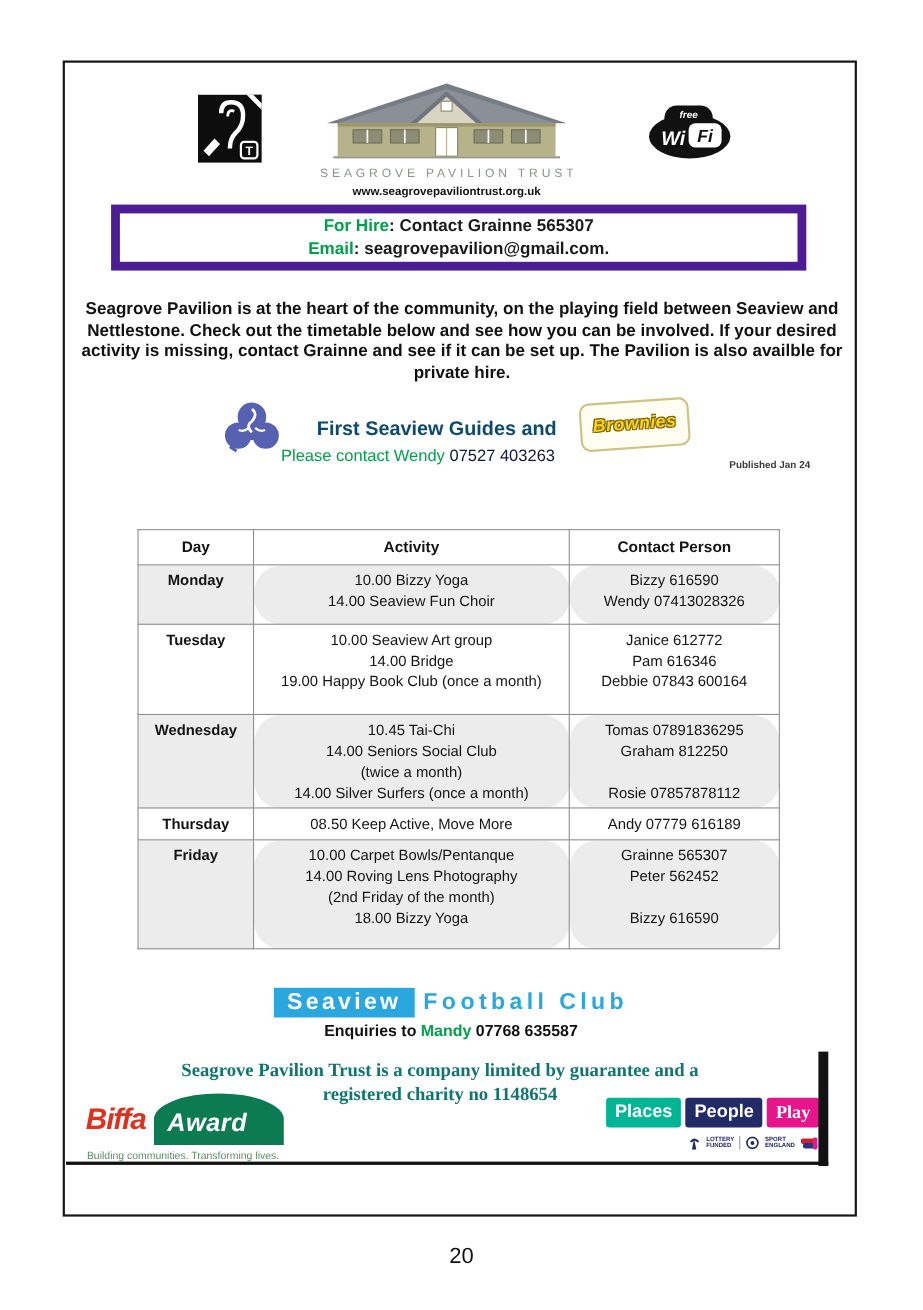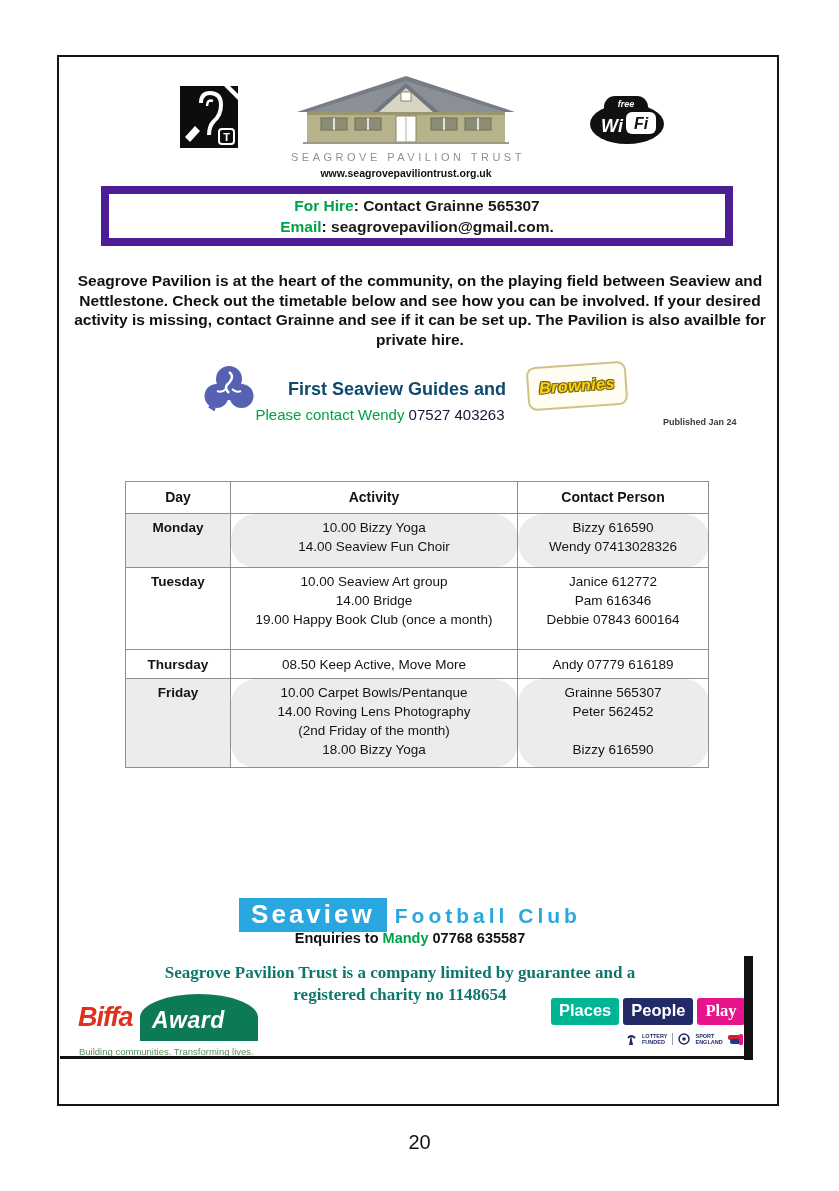--- a/index.html
+++ b/index.html
@@ -43,26 +43,26 @@
   .timetable { left:125px; top:481px; }
   table { border-collapse:collapse; width:583px; table-layout:fixed; }
   th,td { border:1px solid #8f8f8f; font-size:13.5px; line-height:19px;
           text-align:center; vertical-align:top; padding:4px 4px; color:#141414; }
   th { font-size:14px; font-weight:bold; height:32px; vertical-align:middle; padding:2px; }
   col.c-day { width:105px; } col.c-act { width:287px; } col.c-con { width:191px; }
   td.day { font-weight:bold; }
   tr.striped { background:#ececec; }
   td.multi { white-space:pre-line;border-radius:25px; }
   tr.r1 { height:54px; } tr.r2 { height:82px; } tr.r3 { height:85px; }
-  tr.r4 { height:29px; } tr.r5 { height:89px; }
+  tr.r4 { height:29px; } tr.r5 { height:99px; }
   tr.r4 td { vertical-align:middle; padding:2px 4px; }
 
   
   .fc-line { left:130px; top:898px; width:560px; text-align:center; white-space:nowrap; }
-  .fc-box { display:inline-block; background:#2aa7df; color:#ffffff; font-size:26px; font-weight:bold;
+  .fc-box { display:inline-block; background:#2aa7df; color:#ffffff; font-size:21px; font-weight:bold;
             letter-spacing:3px; padding:1px 12px 2px 12px; }
   .fc-rest { color:#29a8e0; font-size:21px; font-weight:bold; letter-spacing:4px; margin-left:8px; }
   .fc-enquiries { left:130px; top:930px; width:560px; text-align:center; font-size:14.5px; font-weight:bold; color:#111; }
 
   
   .charity { left:110px; top:962px; width:580px; text-align:center;
              font-family:"Liberation Serif","DejaVu Serif",serif; font-weight:bold;
              font-size:17px; line-height:22px; color:#0f766e; }
   .biffa { left:78px; top:993px; width:200px; height:64px; }
   .biffa-dome { position:absolute; left:62px; top:1px; width:118px; height:47px;
@@ -190,20 +190,31 @@
     </tr>
     <tr class="r2">
       <td class="day">Tuesday</td>
       <td class="multi">10.00 Seaview Art group
 14.00 Bridge
 19.00 Happy Book Club (once a month)</td>
       <td class="multi">Janice 612772
 Pam 616346
 Debbie 07843 600164</td>
     </tr>
+    <tr class="striped r3">
+      <td class="day">Wednesday</td>
+      <td class="multi">10.45 Tai-Chi
+14.00 Seniors Social Club
+(twice a month)
+14.00 Silver Surfers (once a month)</td>
+      <td class="multi">Tomas 07891836295
+Graham 812250
+
+Rosie 07857878112</td>
+    </tr>
     <tr class="r4">
       <td class="day">Thursday</td>
       <td class="multi">08.50 Keep Active, Move More</td>
       <td class="multi">Andy 07779 616189</td>
     </tr>
     <tr class="striped r5">
       <td class="day">Friday</td>
       <td class="multi">10.00 Carpet Bowls/Pentanque
 14.00 Roving Lens Photography
 (2nd Friday of the month)

